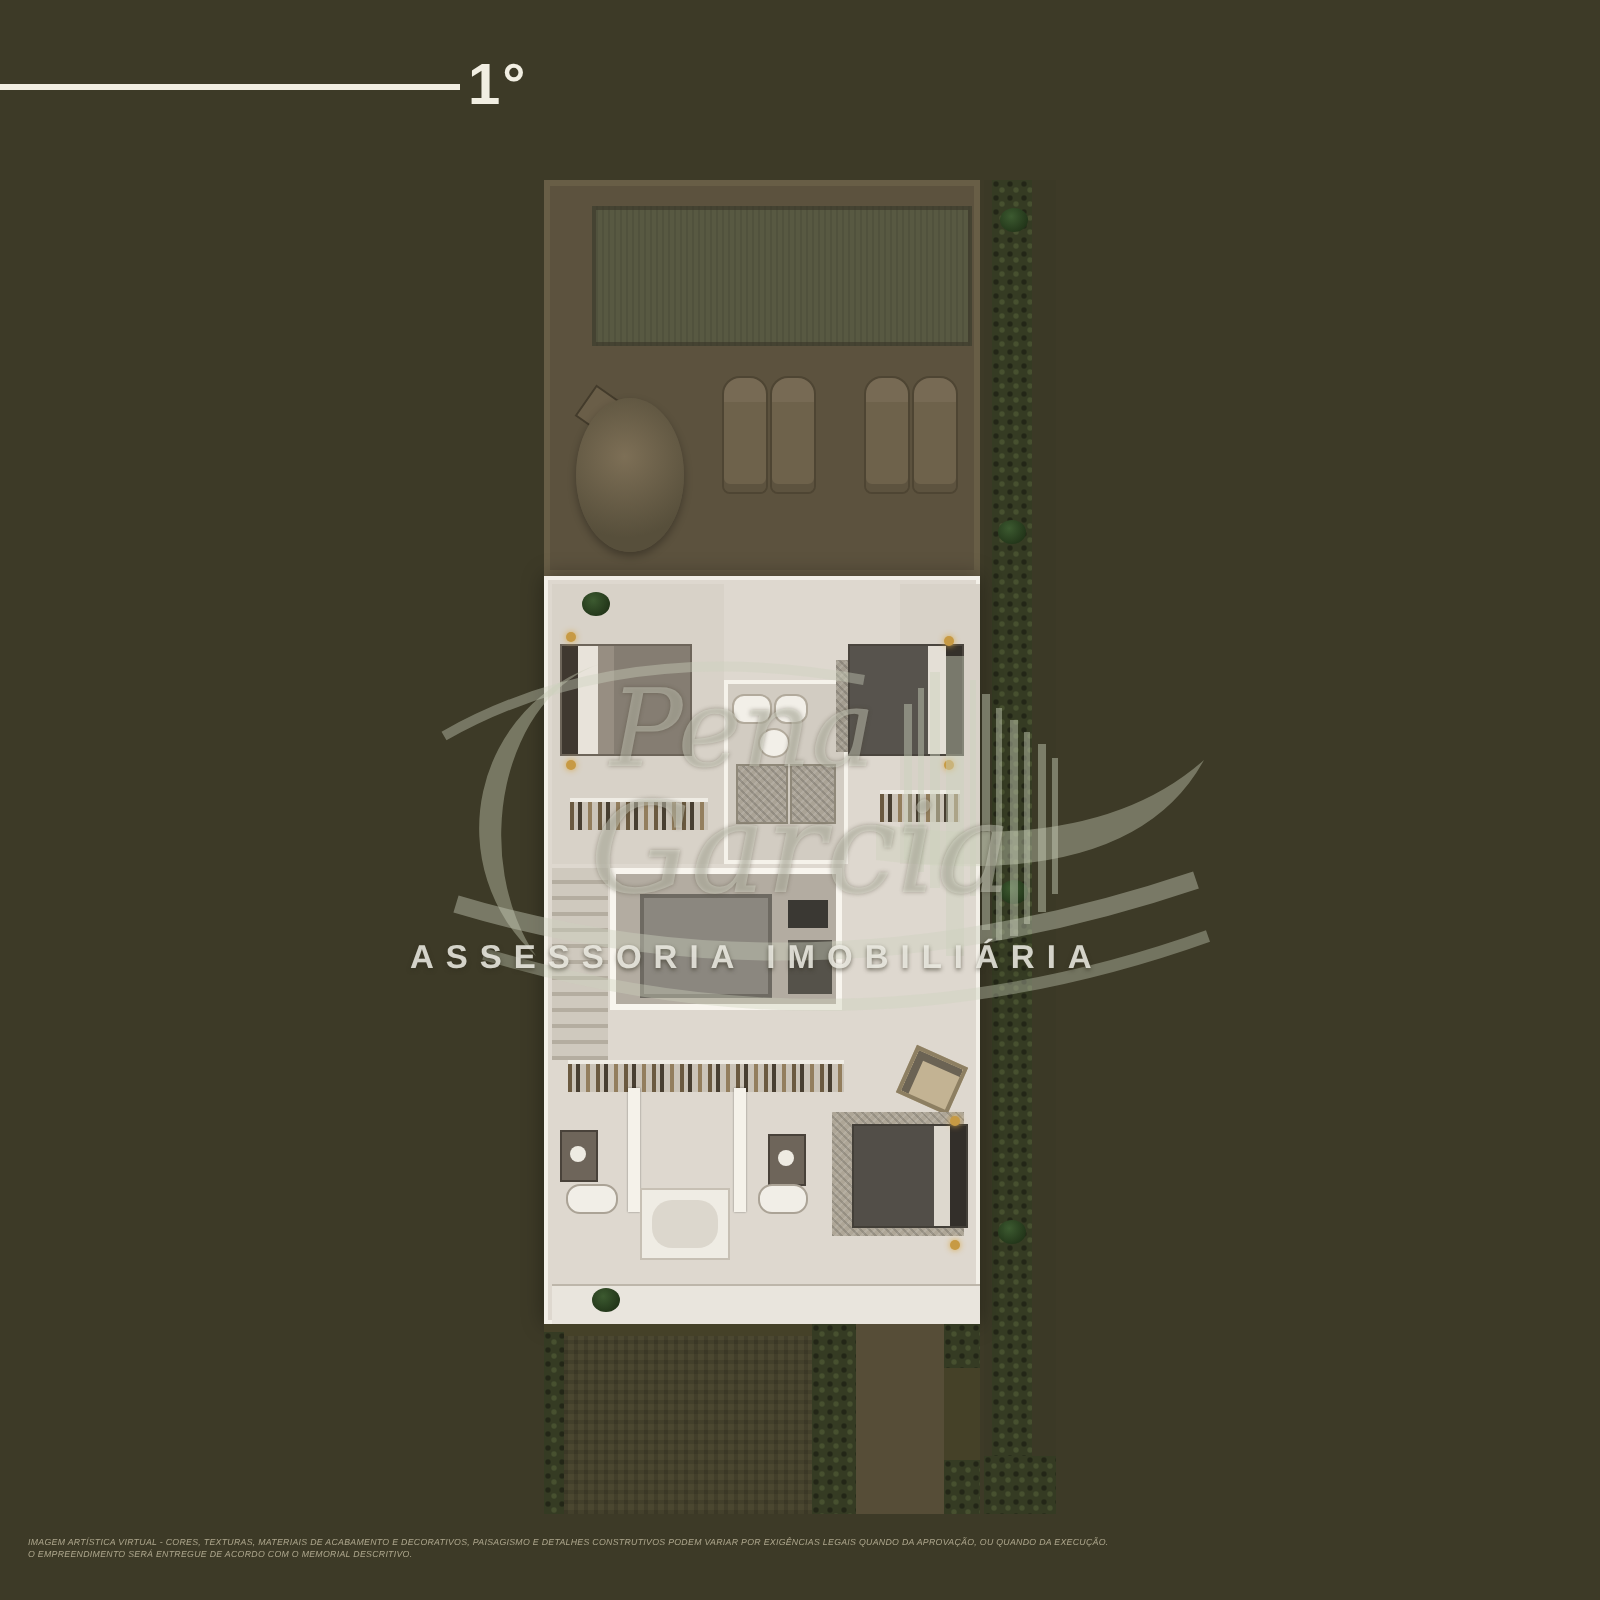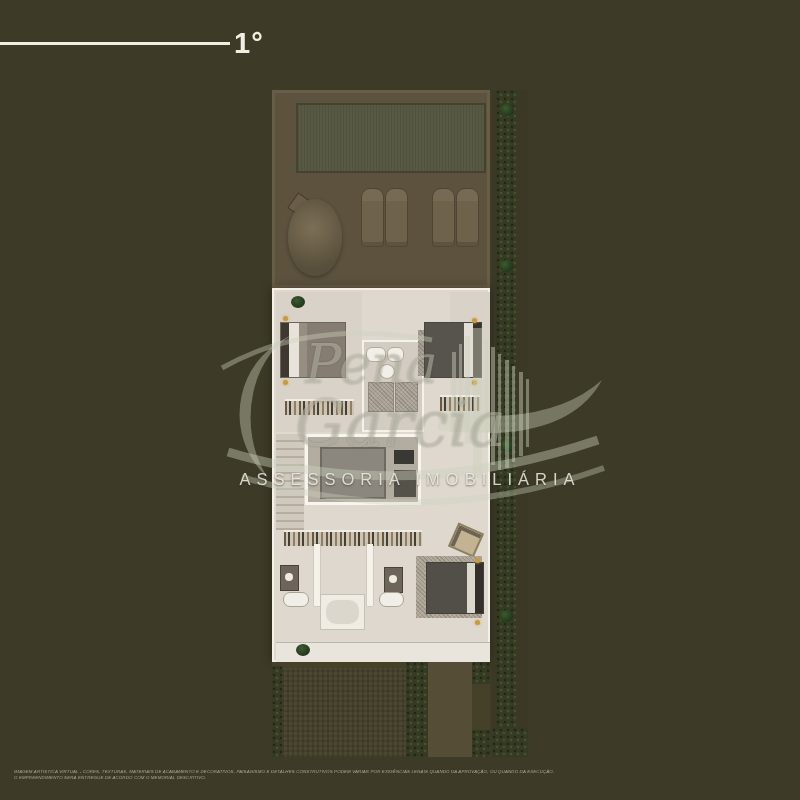--- a/index.html
+++ b/index.html
@@ -65,22 +65,22 @@
   .porch{left:2px;top:352px;width:214px;height:20px;background:#e9e5dd;border-top:1px solid #bdb6aa;}
   .garden{left:2px;top:574px;width:218px;height:95px;background:#454128;}
   .lawn{background-color:#4b4730;
         background-image:repeating-linear-gradient(90deg,rgba(0,0,0,.12) 0 2px,transparent 2px 5px),
                          repeating-linear-gradient(0deg,rgba(0,0,0,.10) 0 2px,transparent 2px 5px);}
   .path{background:#564d37;}
   
   .watermark{position:absolute;left:0;top:0;width:800px;height:800px;pointer-events:none;}
   .wm-script{position:absolute;font-family:"DejaVu Serif",serif;font-style:italic;
              color:rgba(225,228,213,.40);text-shadow:0 0 2px rgba(70,65,48,.4);}
-  .wm-sub{position:absolute;left:205px;top:470px;width:410px;text-align:center;
-          font-size:16.5px;font-weight:400;letter-spacing:6px;color:rgba(240,238,230,.85);
+  .wm-sub{position:absolute;left:205px;top:470px;width:410px;text-align:left;
+          font-size:16.5px;font-weight:700;letter-spacing:6px;color:rgba(240,238,230,.85);
           text-shadow:0 1px 2px rgba(50,46,32,.6);}
   
   .disclaimer{position:absolute;left:14px;top:769px;transform:scale(.73);transform-origin:left top;
               font-size:6px;line-height:8px;letter-spacing:.2px;color:rgba(200,192,165,.8);
               font-style:italic;white-space:nowrap;}
 </style>
 </head>
 <body>
 
 <div class="canvas">

